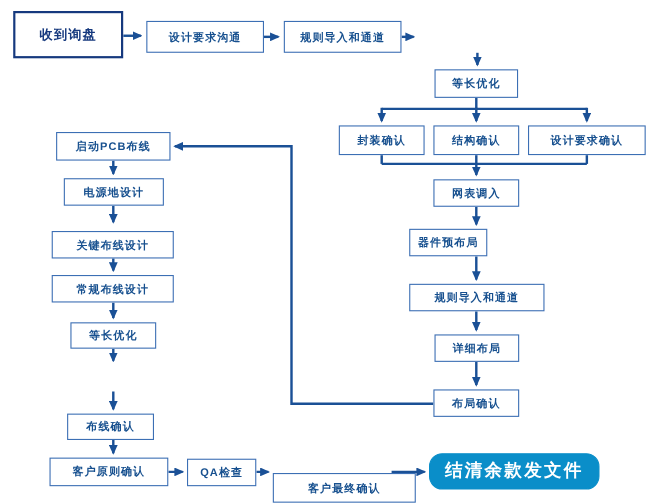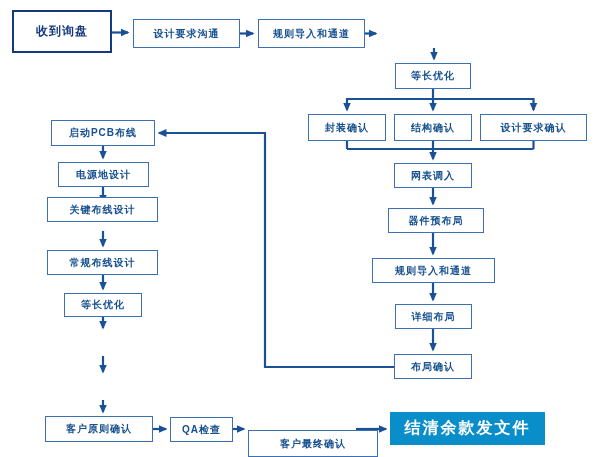--- a/index.html
+++ b/index.html
@@ -44,21 +44,21 @@
   }
   .node.start {
     border: 2.5px solid var(--start_border, #16397e);
     border-radius: 0;
     color: var(--start_text, #16397e);
     font-size: 12px;
   }
   .node.end {
     background: var(--end_fill, #0a8ec9);
     border: 1.5px solid var(--end_fill, #0a8ec9);
-    border-radius: 0;
+    border-radius: 12px;
     color: var(--end_text, #ffffff);
     font-size: 16px;
     letter-spacing: 2px;
   }
 </style>
 </head>
 <body>
 
 <div class="canvas">
 
@@ -107,29 +107,30 @@
 
   <div class="node start" style="left:12px;top:10px;width:100px;height:43px">收到询盘</div>
   <div class="node" style="left:133px;top:19px;width:107px;height:29px">设计要求沟通</div>
   <div class="node" style="left:258px;top:19px;width:107px;height:29px">规则导入和通道</div>
 
   <div class="node" style="left:395px;top:63px;width:76px;height:26px">等长优化</div>
   <div class="node" style="left:308px;top:114px;width:78px;height:27px">封装确认</div>
   <div class="node" style="left:394px;top:114px;width:78px;height:27px">结构确认</div>
   <div class="node" style="left:480px;top:114px;width:107px;height:27px">设计要求确认</div>
   <div class="node" style="left:394px;top:163px;width:78px;height:25px">网表调入</div>
-  <div class="node" style="left:388px;top:208px;width:96px;height:25px">器件预布局</div>
+  <div class="node" style="left:372px;top:208px;width:71px;height:25px">器件预布局</div>
   <div class="node" style="left:372px;top:258px;width:123px;height:25px">规则导入和通道</div>
   <div class="node" style="left:395px;top:304px;width:77px;height:25px">详细布局</div>
   <div class="node" style="left:394px;top:354px;width:78px;height:25px">布局确认</div>
 
   <div class="node" style="left:51px;top:120px;width:104px;height:26px">启动PCB布线</div>
   <div class="node" style="left:58px;top:162px;width:91px;height:25px">电源地设计</div>
-  <div class="node" style="left:47px;top:197px;width:111px;height:25px">关键布线设计</div>
+  <div class="node" style="left:47px;top:210px;width:111px;height:25px">关键布线设计</div>
   <div class="node" style="left:47px;top:250px;width:111px;height:25px">常规布线设计</div>
   <div class="node" style="left:64px;top:293px;width:78px;height:24px">等长优化</div>
+  <div class="node" style="left:61px;top:376px;width:79px;height:24px">布线确认</div>
 
   <div class="node" style="left:45px;top:416px;width:108px;height:26px">客户原则确认</div>
   <div class="node" style="left:170px;top:417px;width:63px;height:25px">QA检查</div>
   <div class="node" style="left:248px;top:430px;width:130px;height:27px">客户最终确认</div>
   <div class="node end" style="left:390px;top:412px;width:155px;height:33px">结清余款发文件</div>
 
 </div>
 
 </body></html>

